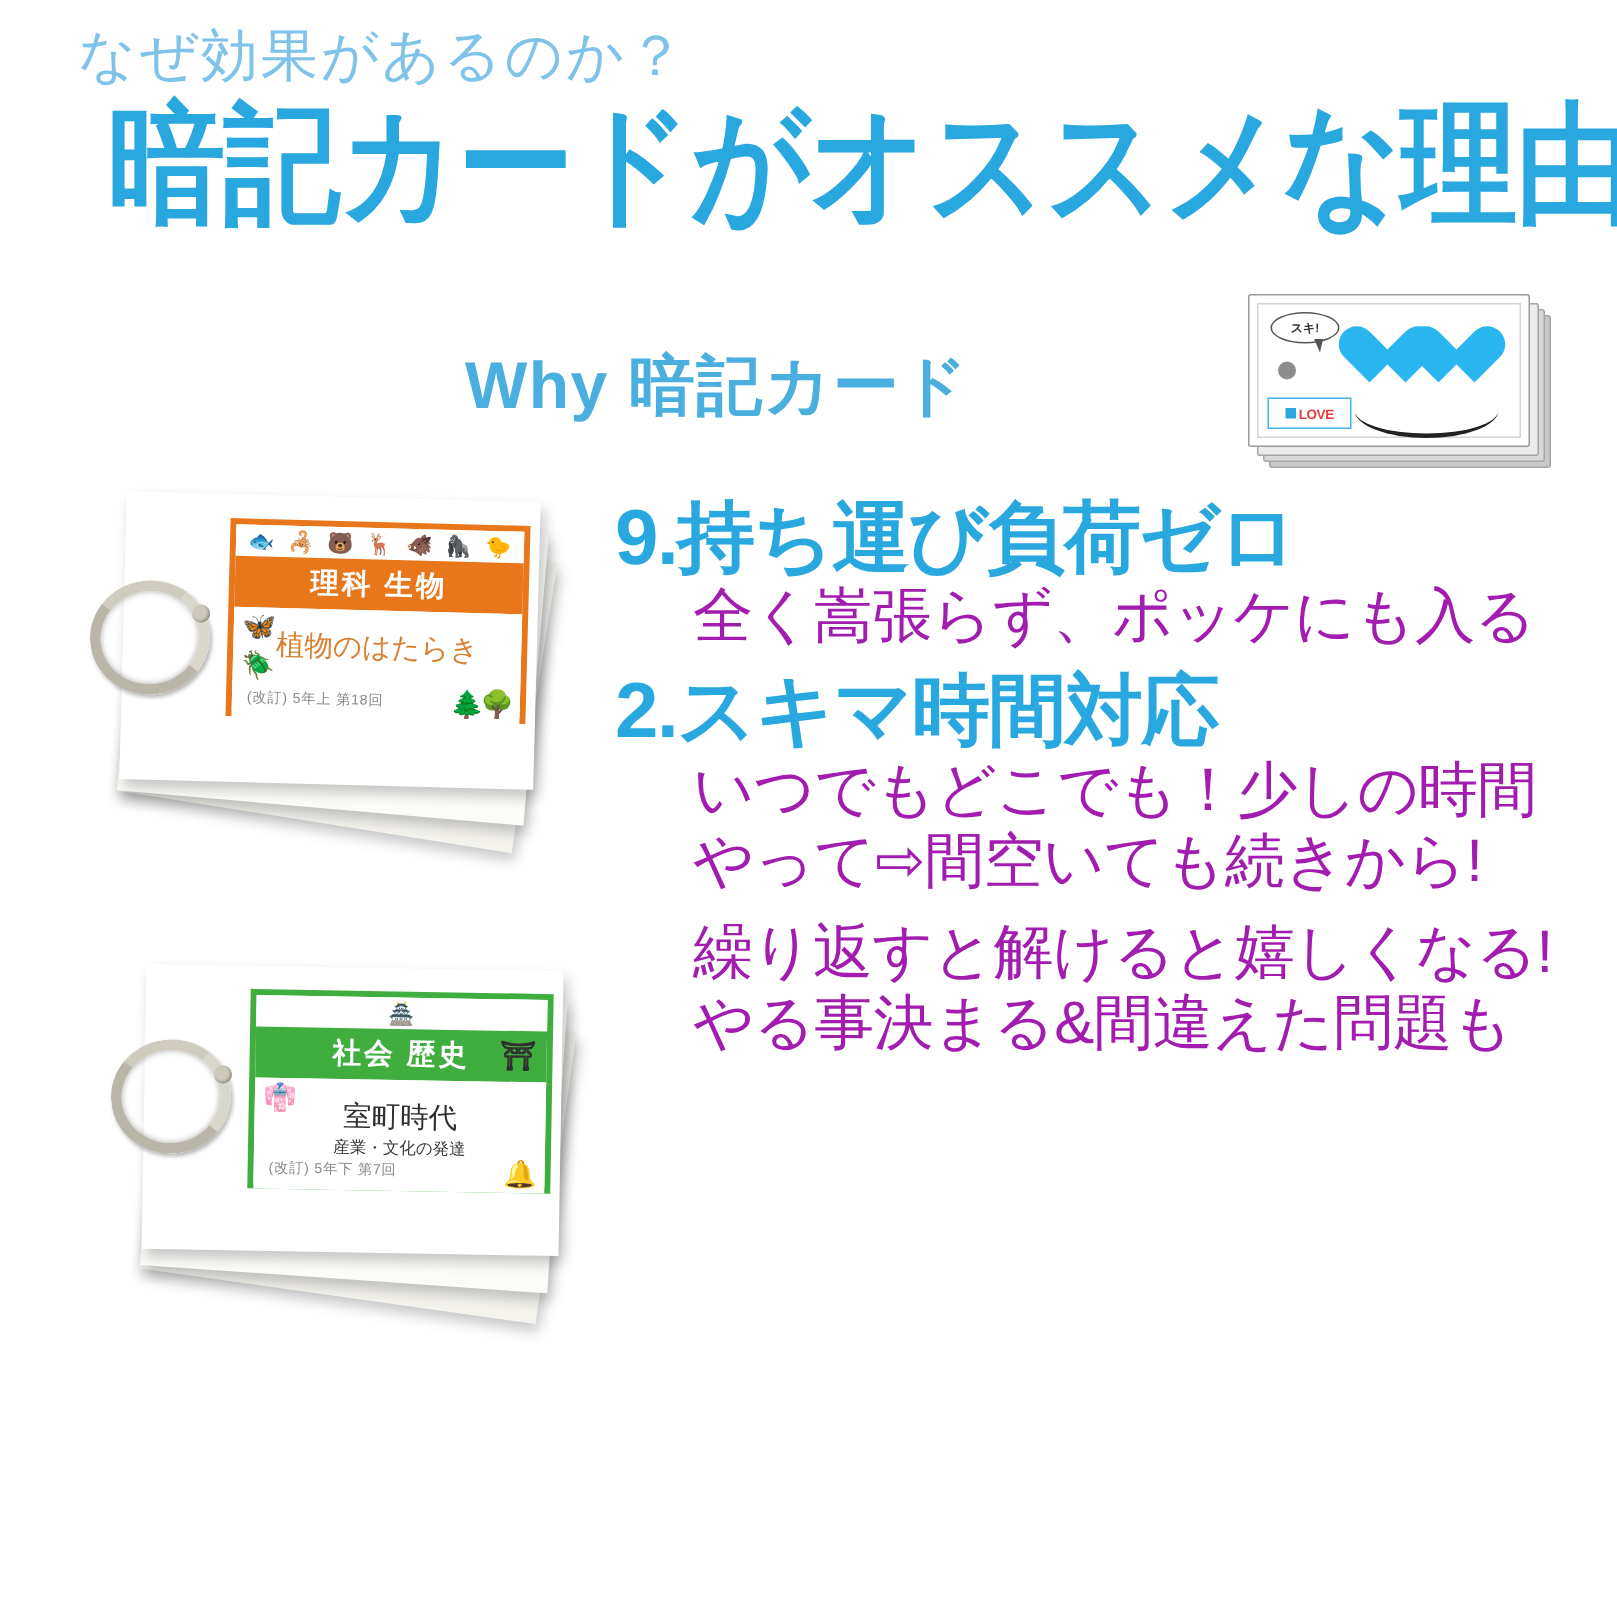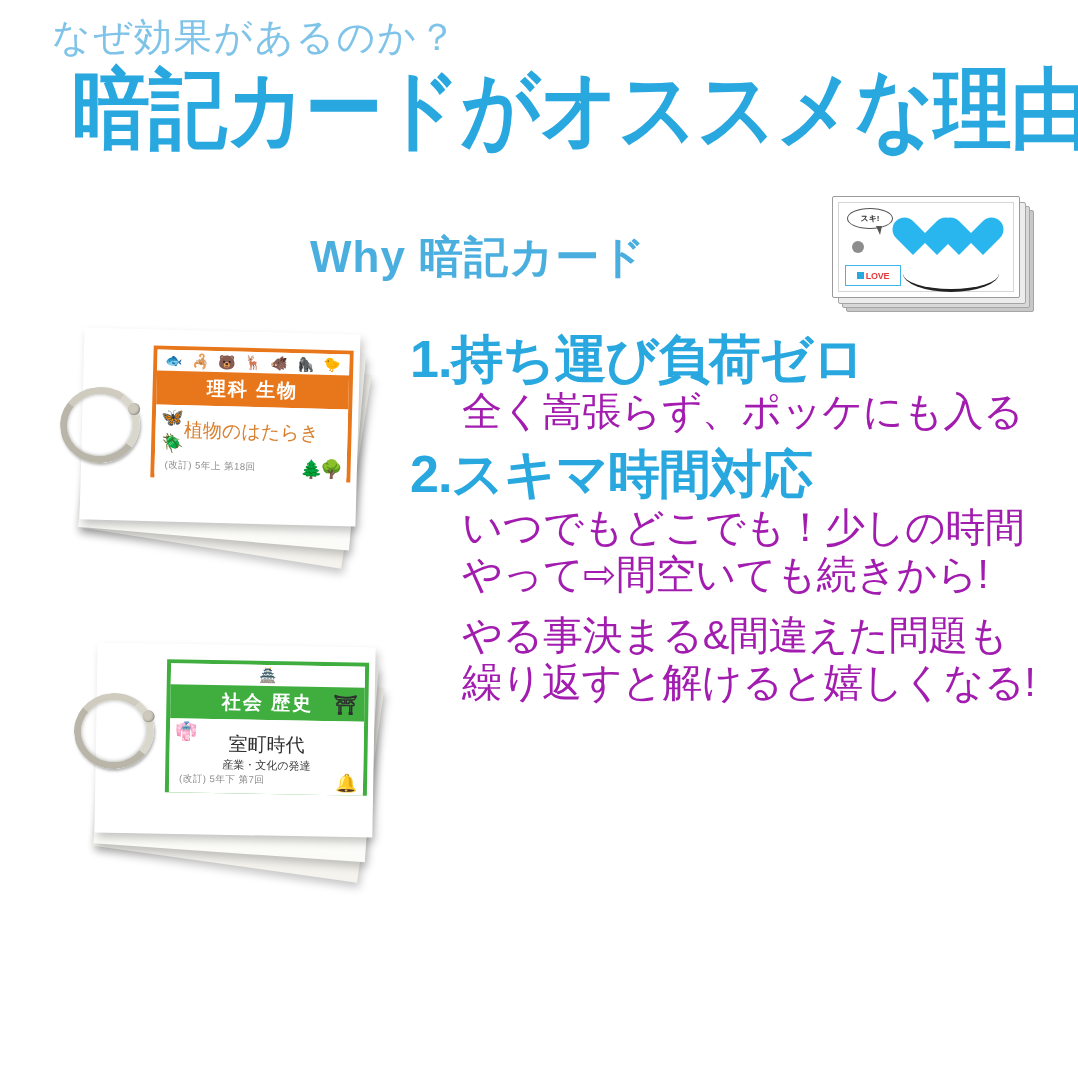--- a/index.html
+++ b/index.html
@@ -382,27 +382,27 @@
         <div class="card-subtitle">産業・文化の発達</div>
         <span class="card-ico" style="right:5px; bottom:3px;">🔔</span>
         <div class="card-meta">(改訂) 5年下 第7回</div>
       </div>
     </div>
     <div class="ring" style="left:2px; top:58px; transform:rotate(-6deg);"></div>
   </div>
 
   <div class="points">
     <div class="point p1">
-      <div class="point-title">1.持ち運び負荷ゼロ</div>
+      <div class="point-title">9.持ち運び負荷ゼロ</div>
       <div class="point-sub">全く嵩張らず、ポッケにも入る</div>
     </div>
     <div class="point p2">
       <div class="point-title">2.スキマ時間対応</div>
       <div class="point-sub">いつでもどこでも！少しの時間</div>
       <div class="point-sub">やって⇨間空いても続きから!</div>
     </div>
     <div class="point p4">
+      <div class="point-sub">繰り返すと解けると嬉しくなる!</div>
       <div class="point-sub">やる事決まる&amp;間違えた問題も</div>
-      <div class="point-sub">繰り返すと解けると嬉しくなる!</div>
     </div>
   </div>
 
 </div>
 
 </body></html>

